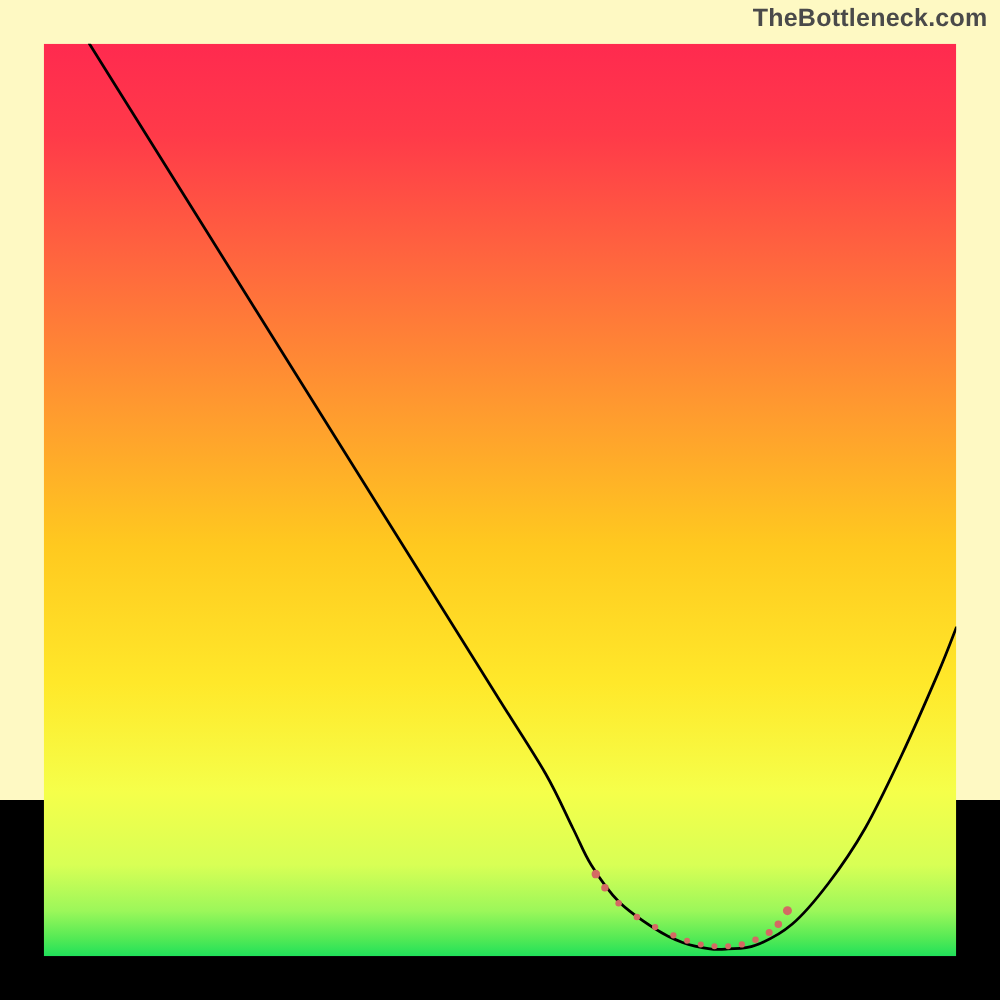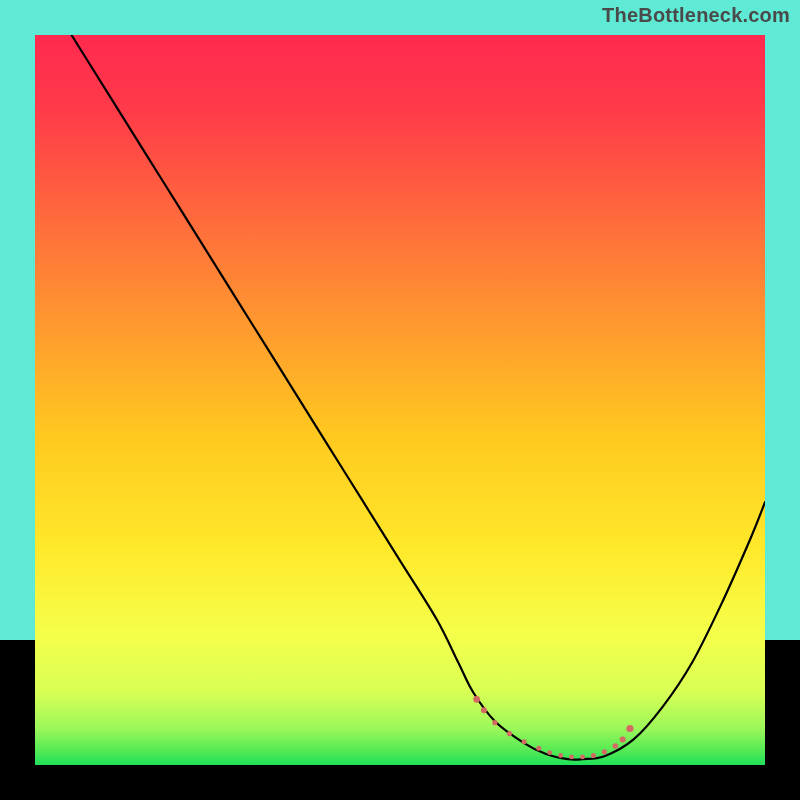--- a/index.html
+++ b/index.html
@@ -8,21 +8,21 @@
     width: 800px;
     height: 800px;
     background: #000;
     overflow: hidden;
     font-family: Arial, Helvetica, sans-serif;
   }
   .frame {
     position: relative;
     width: 800px;
     height: 640px;
-    background: #5eead4;
+    background: #fef9c3;
   }
   .attribution {
     position: absolute;
     top: 4px;
     right: 10px;
     font-size: 20px;
     font-weight: 600;
     color: #4a4a4a;
     letter-spacing: 0.2px;
   }

